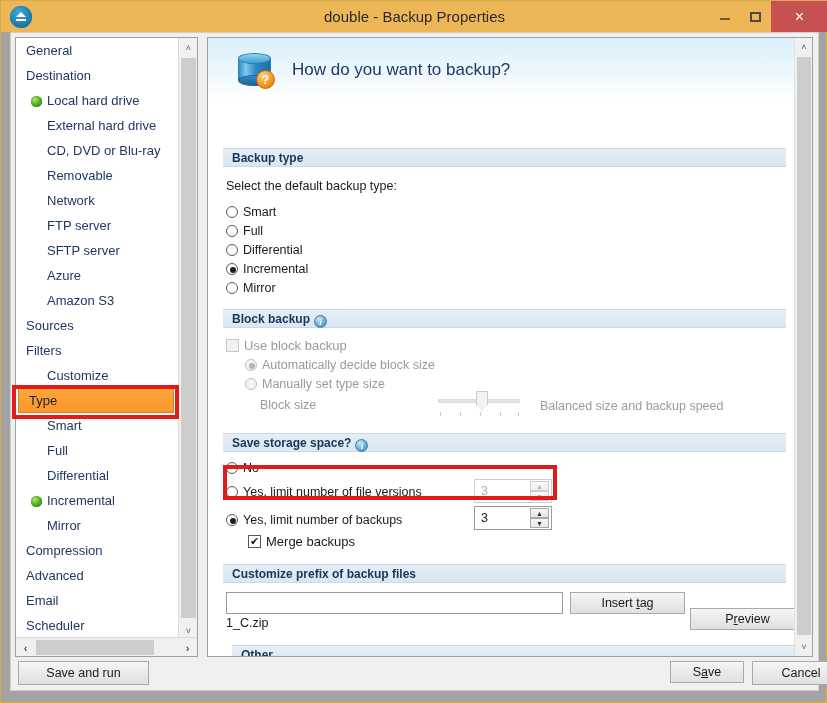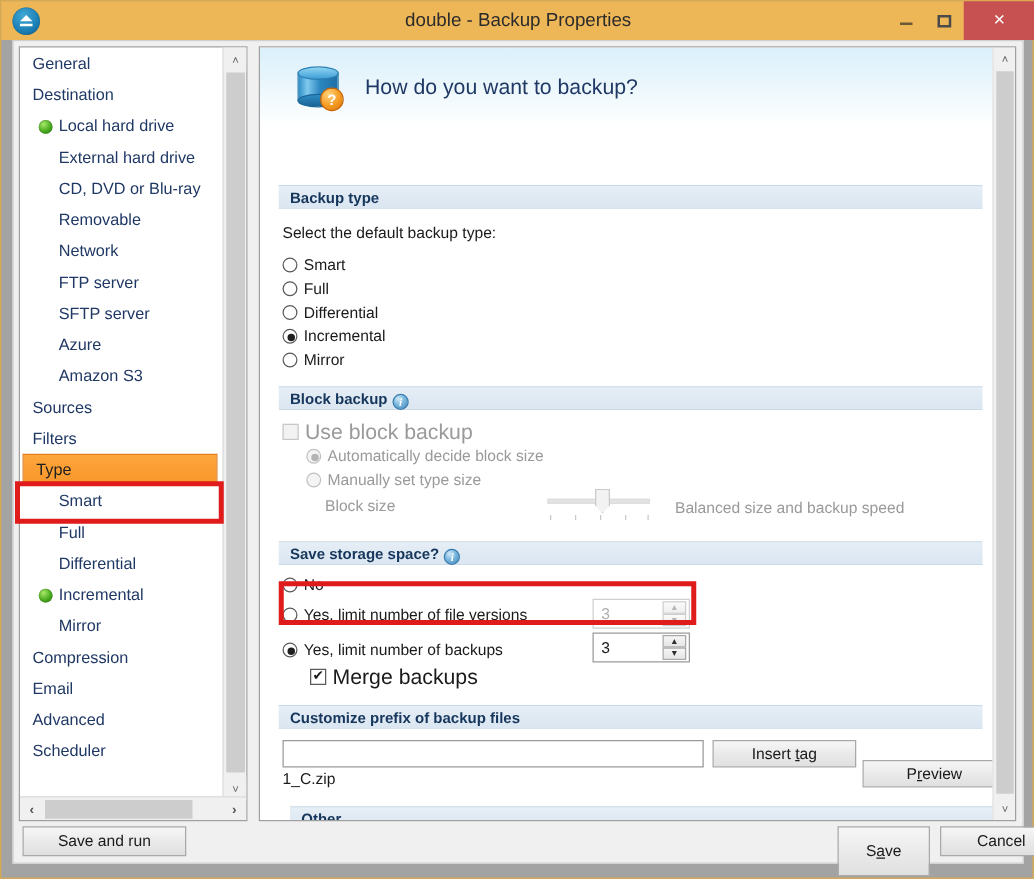--- a/index.html
+++ b/index.html
@@ -291,21 +291,21 @@
     background: #ffffff; border: 1px solid #5a5a5a;
   }
   .cbox.dis { border-color: #c8c8c8; background: #f2f2f2; }
   .cbox.checked::after {
     content: "\2714";
     position: absolute; left: 1px; top: -2px;
     font-size: 11px; color: #1a1a1a; line-height: 14px;
   }
   .cb-row .clabel {
     position: absolute; left: 18px; top: 0;
-    font-size: 17px; color: #1a1a1a; line-height: 18px;
+    font-size: 13px; color: #1a1a1a; line-height: 18px;
   }
   .cb-row .clabel.dim { color: #9a9a9a; }
   .uline { text-decoration: underline; }
 
   
   .slider-wrap { position: absolute; }
   .slider-track {
     position: absolute; left: 0; top: 8px;
     width: 82px; height: 4px;
     background: #e3e3e3; border: 1px solid #dcdcdc;
@@ -428,29 +428,30 @@
           <div class="nav-item indent"><span>External hard drive</span></div>
           <div class="nav-item indent"><span>CD, DVD or Blu-ray</span></div>
           <div class="nav-item indent"><span>Removable</span></div>
           <div class="nav-item indent"><span>Network</span></div>
           <div class="nav-item indent"><span>FTP server</span></div>
           <div class="nav-item indent"><span>SFTP server</span></div>
           <div class="nav-item indent"><span>Azure</span></div>
           <div class="nav-item indent"><span>Amazon S3</span></div>
           <div class="nav-item"><span>Sources</span></div>
           <div class="nav-item"><span>Filters</span></div>
+          <div class="nav-item indent"><span>Customize</span></div>
           <div class="nav-item selected"><span>Type</span></div>
           <div class="nav-item indent"><span>Smart</span></div>
           <div class="nav-item indent"><span>Full</span></div>
           <div class="nav-item indent"><span>Differential</span></div>
           <div class="nav-item indent"><span class="bullet"></span><span>Incremental</span></div>
           <div class="nav-item indent"><span>Mirror</span></div>
           <div class="nav-item"><span>Compression</span></div>
+          <div class="nav-item"><span>Advanced</span></div>
           <div class="nav-item"><span>Email</span></div>
-          <div class="nav-item"><span>Advanced</span></div>
           <div class="nav-item"><span>Scheduler</span></div>
         </div>
 
       <div class="sb-vert">
         <div class="arrow-up">˄</div>
         <div class="thumb"></div>
         <div class="arrow-dn">˅</div>
       </div>
 
       <div class="sb-horz">
@@ -599,21 +600,21 @@
 
       <div class="main-scroll-v">
         <div class="arrow-up">˄</div>
         <div class="thumb"></div>
         <div class="arrow-dn">˅</div>
       </div>
     </div>
 
     <div class="bottom-bar">
       <div class="btn" style="left:7px; top:4px; width:131px; height:24px;">Save and run</div>
-      <div class="btn" style="left:659px; top:4px; width:74px; height:40px;">
+      <div class="btn" style="left:659px; top:4px; width:74px; height:22px;">
           <span>S<span class="uline">a</span>ve</span>
       </div>
       <div class="btn" style="left:741px; top:4px; width:98px; height:24px;">Cancel</div>
     </div>
 
   </div>
 
   <div class="annot" style="left:11px; top:384px; width:167px; height:34px;"></div>
   <div class="annot" style="left:222px; top:464px; width:334px; height:35px;"></div>
 

